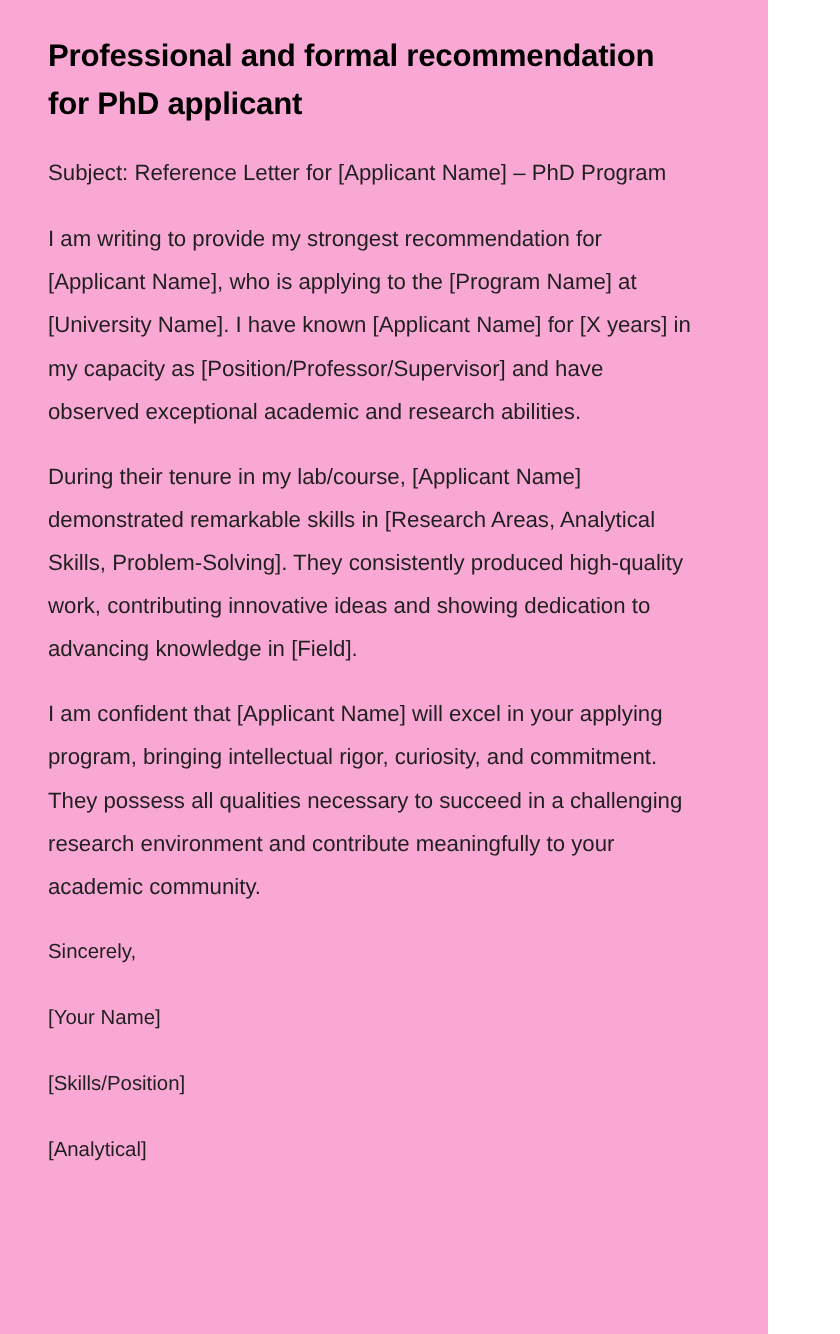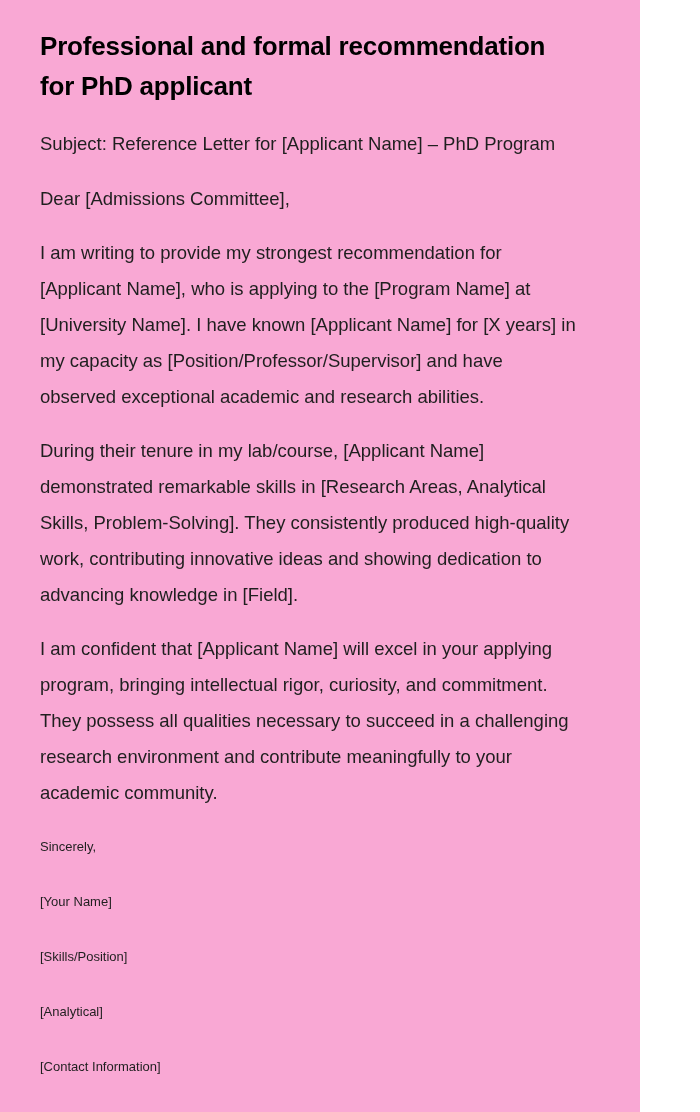--- a/index.html
+++ b/index.html
@@ -35,50 +35,48 @@
     line-height: 36px;
     color: #1f1f1f;
     margin: 0 0 18px 0;
     font-weight: 400;
   }
   .para.subject {
     margin-bottom: 19px;
     margin-top: 20px;
   }
   .sig-line {
-    font-size: 13px;
+    font-size: 17px;
     line-height: 36px;
     color: #1f1f1f;
     margin: 0 0 19px 0;
     font-weight: 400;
   }
   .sig-line:last-child {
     margin-bottom: 0;
   }
 </style>
 </head>
 <body>
 
 <div class="page">
 
   <h1 class="doc-title">Professional and formal recommendation for PhD applicant</h1>
 
   <p class="para subject">Subject: Reference Letter for [Applicant Name] – PhD Program</p>
 
-  <p class="para">Dear [Admissions Committee],</p>
 
   <p class="para">I am writing to provide my strongest recommendation for [Applicant Name], who is applying to the [Program Name] at [University Name]. I have known [Applicant Name] for [X years] in my capacity as [Position/Professor/Supervisor] and have observed exceptional academic and research abilities.</p>
 
   <p class="para">During their tenure in my lab/course, [Applicant Name] demonstrated remarkable skills in [Research Areas, Analytical Skills, Problem-Solving]. They consistently produced high-quality work, contributing innovative ideas and showing dedication to advancing knowledge in [Field].</p>
 
   <p class="para">I am confident that [Applicant Name] will excel in your applying program, bringing intellectual rigor, curiosity, and commitment. They possess all qualities necessary to succeed in a challenging research environment and contribute meaningfully to your academic community.</p>
 
   <p class="sig-line">Sincerely,</p>
 
   <p class="sig-line">[Your Name]</p>
 
   <p class="sig-line">[Skills/Position]</p>
 
   <p class="sig-line">[Analytical]</p>
 
-  <p class="sig-line">[Contact Information]</p>
 
 </div>
 
 </body></html>

